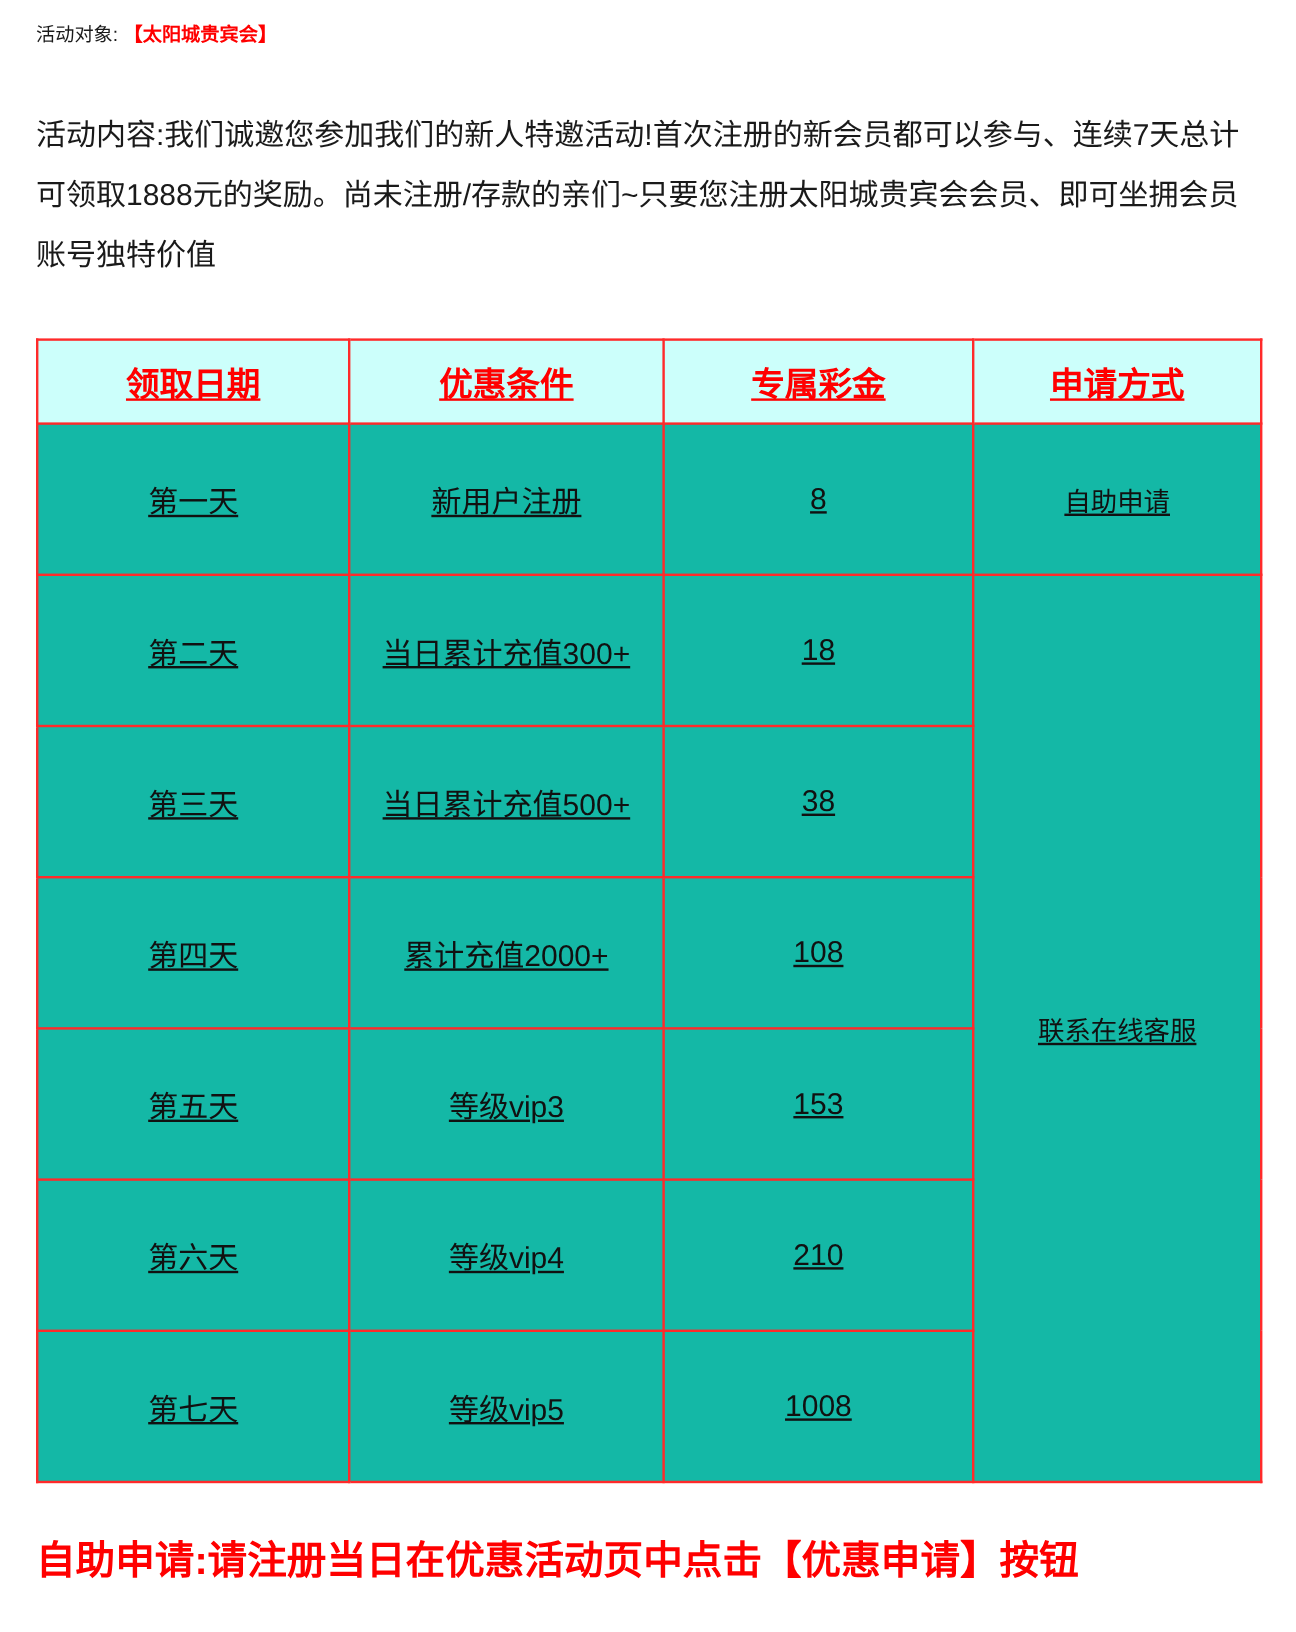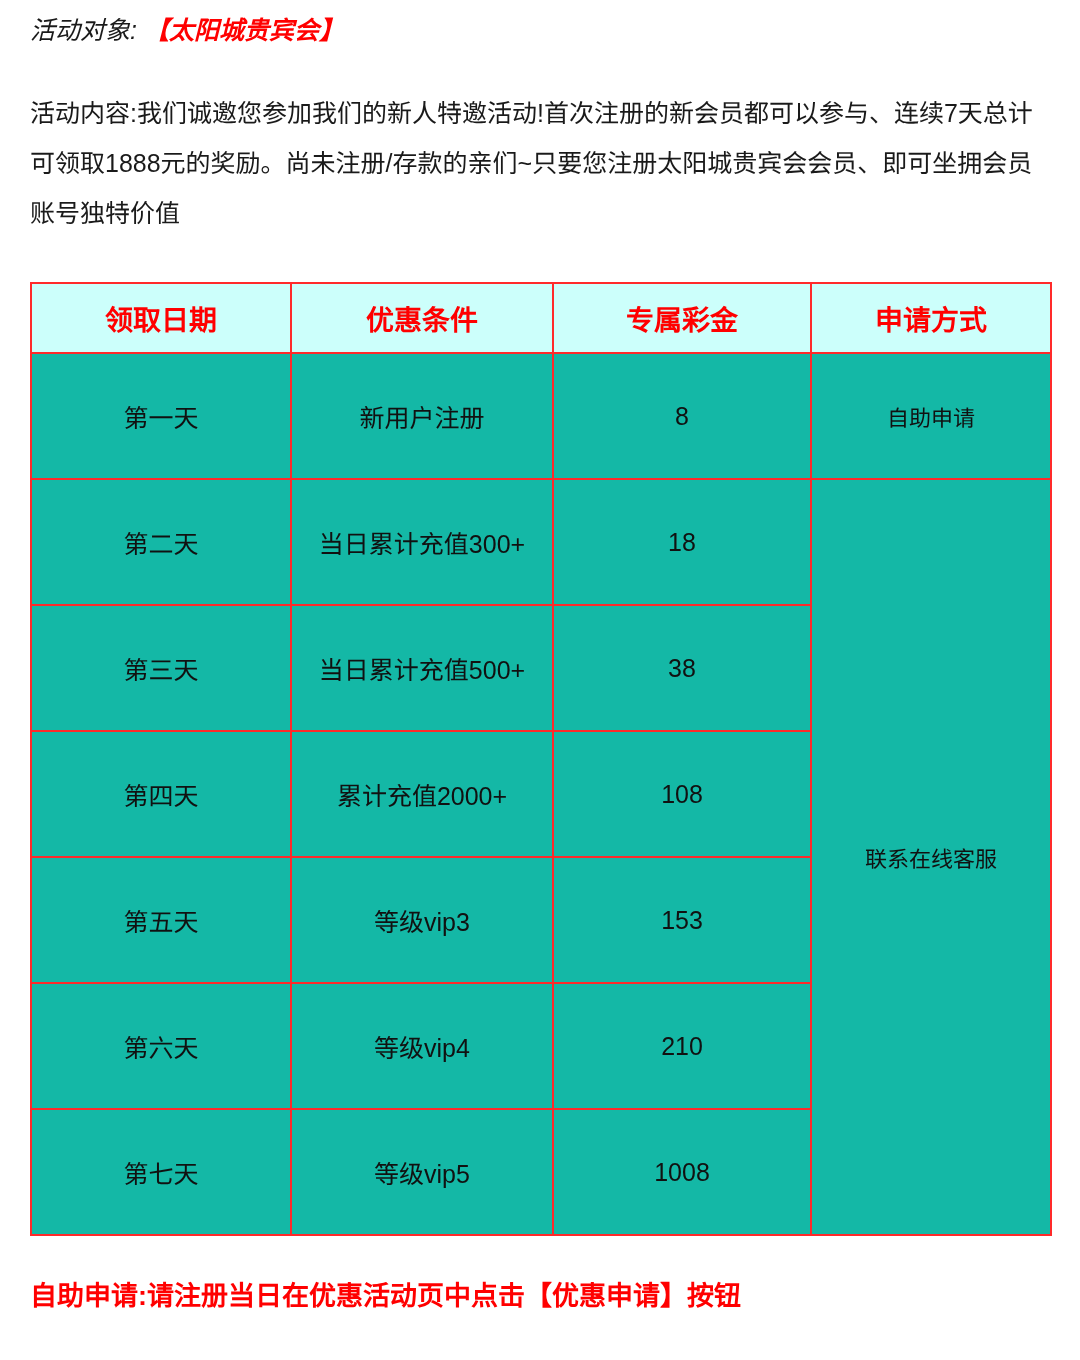--- a/index.html
+++ b/index.html
@@ -18,24 +18,23 @@
     position: relative;
     width: 1080px;
     height: 1360px;
     padding: 0;
     box-sizing: border-box;
   }
   .intro {
     padding: 8px 30px 0 30px;
   }
   .line {
-    font-size: 25px;
+    font-size: 16px;
     line-height: 44px;
     white-space: nowrap;
-    font-style: italic;
   }
   .line .label {
     color: #1a1a1a;
   }
   .highlight-red {
     color: #ff0000;
     font-weight: bold;
   }
   .spacer {
     height: 36px;
@@ -53,20 +52,21 @@
     width: 1020px;
     table-layout: fixed;
   }
   table.promo th,
   table.promo td {
     border: 2px solid #ff2a2a;
     text-align: center;
     vertical-align: middle;
     font-size: 24px;
     color: #111111;
+    text-decoration: underline;
   }
   table.promo thead th {
     background: #ccfffb;
     color: #ff0000;
     font-weight: bold;
     font-size: 28px;
     height: 66px;
   }
   table.promo td {
     height: 122px;
@@ -79,21 +79,21 @@
   }
   table.promo td.apply {
     font-size: 22px;
   }
   .col-1 { width: 260px; }
   .col-2 { width: 262px; }
   .col-3 { width: 258px; }
   .col-4 { width: 240px; }
   .footer-note {
     margin: 38px 30px 0 30px;
-    font-size: 27px;
+    font-size: 33px;
     color: #ff0000;
     font-weight: bold;
     white-space: nowrap;
   }
 </style>
 </head>
 <body>
 
 <div class="page">
 

